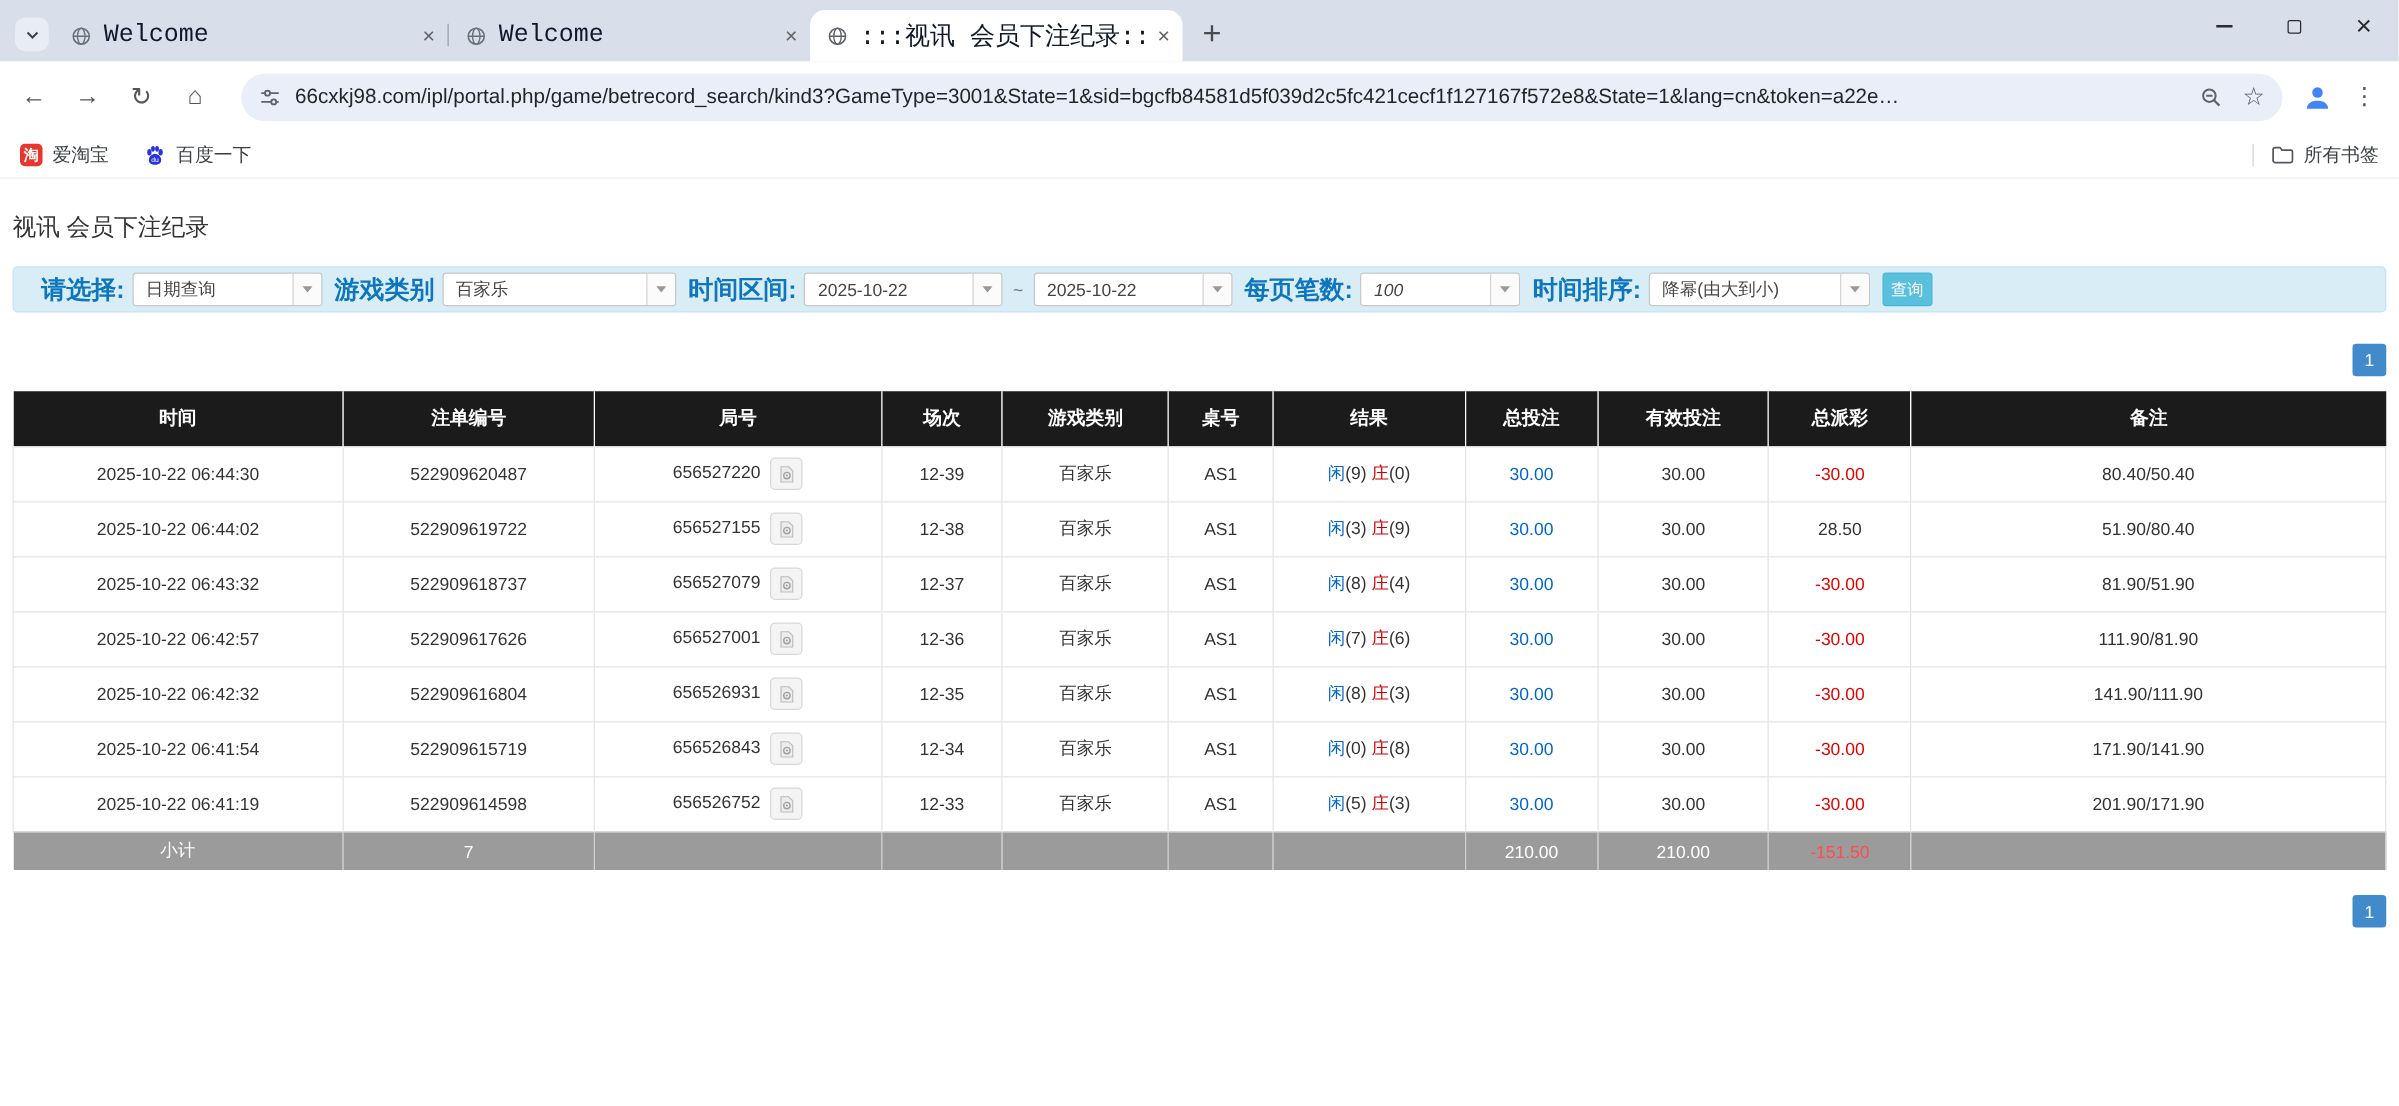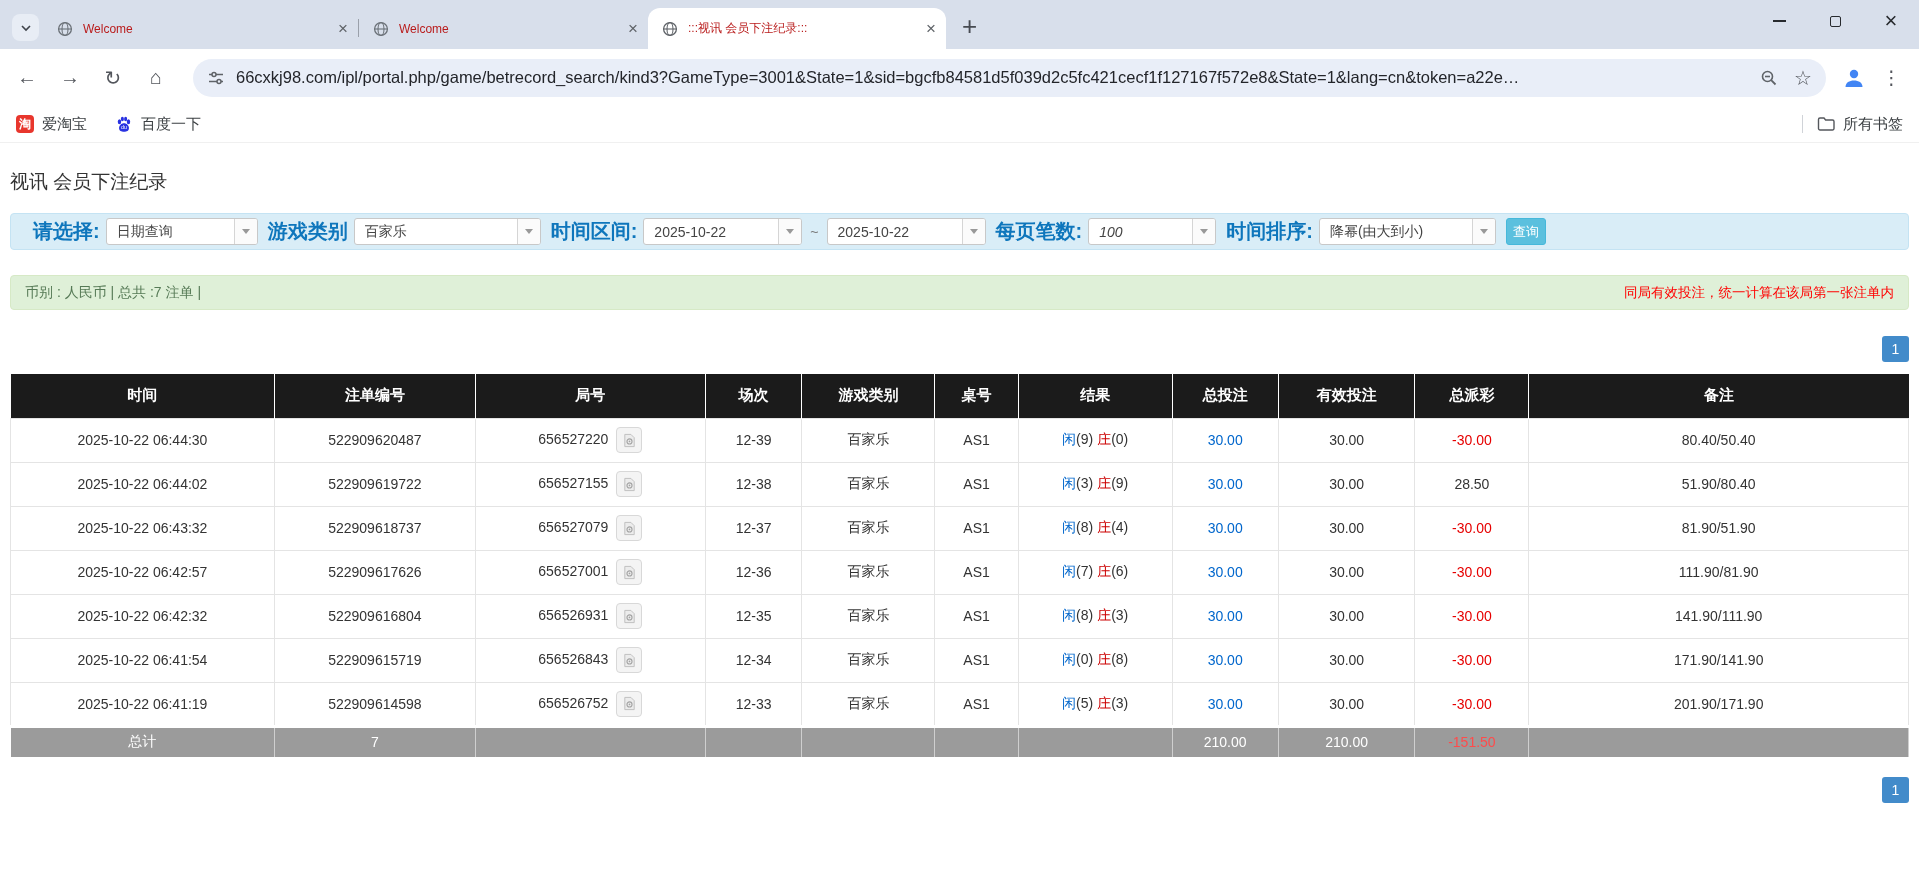--- a/index.html
+++ b/index.html
@@ -6,21 +6,21 @@
     font-family:"Liberation Sans","DejaVu Sans",sans-serif;}
   *{box-sizing:border-box;}
 
   
   .tabstrip{height:49px;background:#d8dfeb;display:flex;align-items:flex-end;position:relative;}
   .tab-search{width:27px;height:27px;border-radius:8px;background:#e8edf5;margin:0 4px 8px 12px;
     display:flex;align-items:center;justify-content:center;cursor:pointer;}
   .tab{height:41px;display:flex;align-items:center;padding:0 10px 0 14px;cursor:pointer;min-width:0;}
   .tab.t1{width:315px;} .tab.t2{width:289px;}
   .tab.active{width:298px;background:#fff;border-radius:12px 12px 0 0;}
-  .tab-title{flex:1;font-size:12px;color:#b91c1c;white-space:nowrap;overflow:hidden;}
+  .tab-title{flex:1;font-size:20px;color:#0f172a;white-space:nowrap;overflow:hidden;font-family:Liberation Mono, monospace;}
   .tab-close{font-size:17px;color:#5f6368;margin-left:8px;cursor:pointer;line-height:1;}
   .favicon{display:flex;margin-right:10px;flex:none;}
   .tab-sep{width:1px;height:18px;background:#9aa0aa;margin-bottom:12px;flex:none;}
   .new-tab{font-size:26px;color:#474b52;margin:0 0 10px 16px;line-height:1;cursor:pointer;}
   .win-controls{position:absolute;right:0;top:0;height:42px;display:flex;}
   .win-btn{width:56px;height:42px;display:flex;align-items:center;justify-content:center;cursor:pointer;}
   .i-min{width:13px;height:2px;background:#272a2e;}
   .i-max{width:11px;height:11px;border:1.5px solid #272a2e;border-radius:2px;}
   .i-close{font-size:22px;color:#272a2e;line-height:1;}
 
@@ -267,24 +267,20 @@
     <div class="sel w-sort">
       <span class="val">降幂(由大到小)</span>
       <span class="arr">
           <i class="tri"></i>
         </span>
     </div>
 
     <button class="search-btn">查询</button>
   </div>
 
-  <div class="summary">
-    <span class="s-left">币别 : 人民币 | 总共 :7 注单 |</span>
-    <span class="s-right">同局有效投注，统一计算在该局第一张注单内</span>
-  </div>
 
   <div class="pgrow top">
     <span class="pg">1</span>
   </div>
 
   <table>
     <colgroup>
       <col class="c1">
         <col class="c2">
         <col class="c3">
@@ -441,22 +437,22 @@
           <td>百家乐</td>
           <td>AS1</td>
           <td><span class="rp">闲</span><span class="rn2">(5)</span> <span class="rb">庄</span><span class="rn2">(3)</span></td>
           <td><span class="betlink">30.00</span></td>
           <td>30.00</td>
           <td class="neg">-30.00</td>
           <td>201.90/171.90</td>
         </tr>
       </tbody>
     <tfoot id="table-foot">
-        <tr class="second">
-          <td>总计</td>
+        <tr class="first">
+          <td>小计</td>
           <td>7</td>
           <td></td>
           <td></td>
           <td></td>
           <td></td>
           <td></td>
           <td>210.00</td>
           <td>210.00</td>
           <td class="neg">-151.50</td>
           <td></td>

